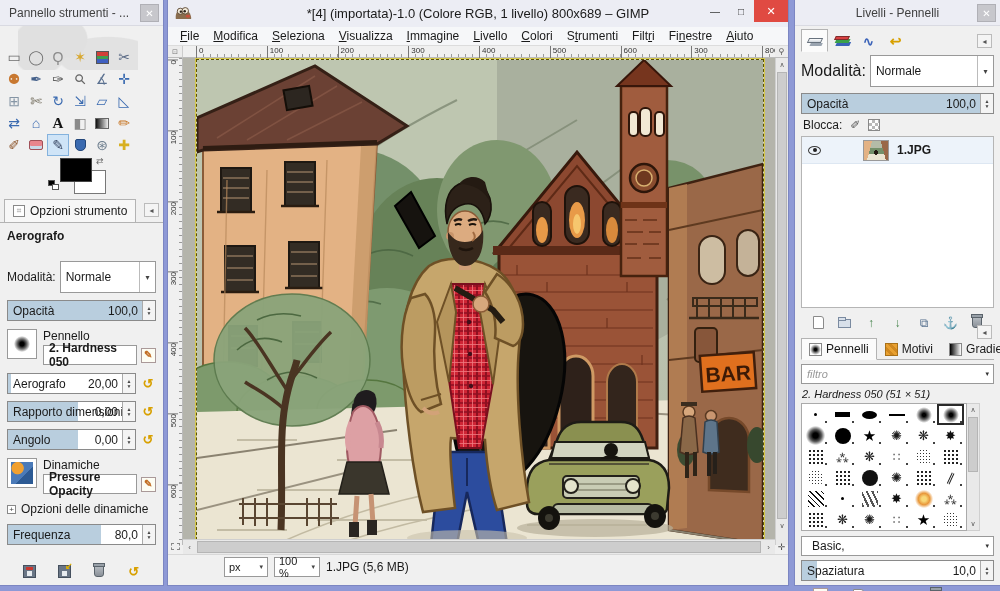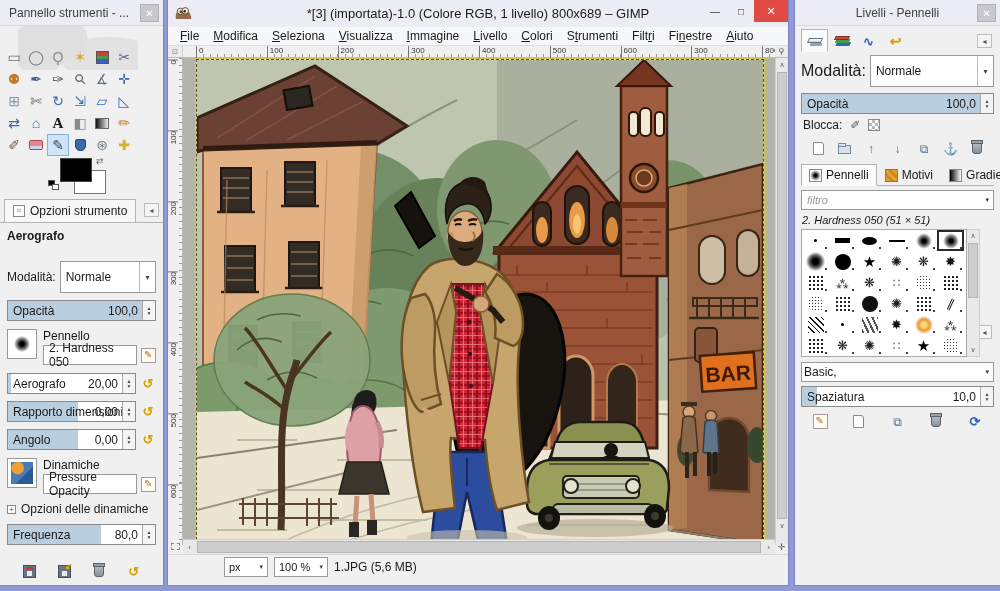--- a/index.html
+++ b/index.html
@@ -48,21 +48,21 @@
   .sval{position:absolute;right:17px;top:3px;font-size:12px;}
   .sspin{position:absolute;right:0;top:0;bottom:0;width:13px;border-left:1px solid #aaa;display:flex;flex-direction:column;align-items:center;justify-content:center;background:#f4f4f4;}
   .sspin i{font-size:5px;line-height:5px;color:#444;font-style:normal;}
   .reset-ic{width:16px;font-size:13px;color:#d8a000;font-weight:bold;text-align:center;}
   .thumbrow{display:flex;gap:6px;margin:8px 0;}
   .thumb{width:30px;height:30px;background:#fff;border:1px solid #999;display:flex;align-items:center;justify-content:center;}
   .brush-dot{width:16px;height:16px;border-radius:50%;background:radial-gradient(circle,#000 0 18%,rgba(0,0,0,.55) 45%,transparent 72%);}
   .dyn-thumb{width:22px;height:22px;background:radial-gradient(circle at 30% 28%,#f0a030 0 26%,transparent 30%),linear-gradient(135deg,#4a7ab8 0 60%,#2c5a94 60%);}
   .trcol{flex:1;}
   .trcol .lab{margin-bottom:2px;}
-  .inprow{display:flex;align-items:center;gap:4px;}
+  .inprow{display:flex;align-items:center;gap:4px;font-weight:bold;}
   .tinput{flex:1;height:20px;background:#fff;border:1px solid #999;padding-left:5px;display:flex;align-items:center;font-size:12px;}
   .t-edit{width:15px;height:15px;background:#fdfdf4;border:1px solid #a99;position:relative;}
   .t-edit::after{content:"✎";position:absolute;left:2px;top:0px;font-size:10px;color:#c06a20;}
   .expander{display:flex;align-items:center;gap:5px;margin:8px 0;}
   .expander .box{width:9px;height:9px;border:1px solid #888;font-size:8px;line-height:7px;text-align:center;color:#444;background:#fff;}
   .chk{display:flex;align-items:center;gap:6px;margin:8px 0;}
   .chk .cb{width:13px;height:13px;background:#fff;border:1px solid #8a8a8a;}
   .btnbar{position:absolute;left:0;right:0;bottom:3px;height:22px;display:flex;align-items:center;justify-content:space-around;padding:0 12px;}
   .ic{display:inline-flex;align-items:center;justify-content:center;width:18px;height:16px;position:relative;}
   .t-floppy{width:13px;height:13px;background:#6a7686;border:1px solid #45505e;position:relative;}
@@ -170,21 +170,21 @@
   .m-sticks::before{content:"∥";font-size:12px;color:#222;transform:rotate(25deg);display:inline-block;}
   .m-tex{width:16px;height:16px;background:radial-gradient(#222 25%,transparent 30%);background-size:4px 4px;}
   .m-tex2{width:16px;height:16px;background:radial-gradient(#333 30%,transparent 34%);background-size:3px 3px;border-radius:50%;}
   .m-solidtex{width:16px;height:16px;border-radius:50%;background:radial-gradient(#555 20%,transparent 24%),#111;background-size:4px 4px;}
   .m-hatch{width:16px;height:16px;background:repeating-linear-gradient(45deg,#111 0 1px,transparent 1px 4px);}
   .m-smear{width:16px;height:16px;background:repeating-linear-gradient(65deg,#555 0 2px,transparent 2px 5px);filter:blur(.5px);}
   .m-glow{width:18px;height:18px;background:radial-gradient(circle,#f8d878 0 18%,#e8973a 45%,rgba(232,151,58,0) 72%);}
   .gscroll{width:13px;background:#e9e9e9;border:1px solid #cfcfcf;border-left:none;position:relative;}
   .gscroll .a{position:absolute;left:0;right:0;height:12px;display:flex;align-items:center;justify-content:center;font-size:7px;color:#555;}
   .gscroll .thumbv{position:absolute;left:1px;right:1px;top:13px;height:55px;background:#cdcdcd;border:1px solid #b5b5b5;}
-  .tagbox{height:20px;background:#fff;border:1px solid #999;margin:5px 0 4px 0;display:flex;align-items:center;position:relative;padding-left:2px;font-size:12px;}
+  .tagbox{height:20px;background:#fff;border:1px solid #999;margin:5px 0 4px 0;display:flex;align-items:center;position:relative;padding-left:10px;font-size:12px;}
   .tagbox .arr{position:absolute;right:4px;font-size:7px;color:#333;}
   .rp .srow{margin:4px 0;}
   .rbtns{display:flex;align-items:center;justify-content:space-between;height:20px;padding:0 10px;}
   u{text-underline-offset:1px;}
 </style>
 </head>
 <body>
 
 <div class="screen">
 
@@ -438,21 +438,21 @@
   <div class="win" style="left:168px;top:0;width:620px;height:585px;">
     <div class="mw-title">
       <svg width="18" height="13" viewBox="0 0 20 14" style="margin-left:6px;z-index:1;">
         <path d="M2,13 C1,6 5,2 9,2 C14,2 18,5 19,11 L19,13 Z" fill="#8a6d4e"></path>
         <circle cx="7" cy="4.5" r="3.4" fill="#f2ead8" stroke="#5a4632"></circle>
         <circle cx="12.5" cy="4" r="3.6" fill="#f2ead8" stroke="#5a4632"></circle>
         <circle cx="7.6" cy="5" r="1.3" fill="#2a2018"></circle>
         <circle cx="11.9" cy="4.6" r="1.4" fill="#2a2018"></circle>
         <ellipse cx="15.5" cy="10" rx="2.4" ry="1.6" fill="#c8503c"></ellipse>
       </svg>
-      <span class="ttl">*[3] (importata)-1.0 (Colore RGB, 1 livello) 800x689 – GIMP</span>
+      <span class="ttl">*[4] (importata)-1.0 (Colore RGB, 1 livello) 800x689 – GIMP</span>
       <span class="winctl">
         <span>—</span>
         <span>□</span>
         <span class="close">✕</span>
       </span>
     </div>
     <div class="menubar">
 
     <span class="menu-item"><u>F</u>ile</span>
         <span class="menu-item"><u>M</u>odifica</span>
@@ -746,21 +746,21 @@
     <div class="qmask">
         <i></i>
       </div>
     <div class="navbtn">✛</div>
 
     <div class="statusbar">
       <span class="scombo" style="width:44px;justify-content:space-between;">
         <span>px</span>
           <span class="arr">▾</span>
       </span>
-      <span class="scombo" style="width:54px;justify-content:space-between;">
+      <span class="scombo" style="width:46px;justify-content:space-between;">
         <span>100 %</span>
           <span class="arr">▾</span>
       </span>
       <span class="statustext">1.JPG (5,6 MB)</span>
     </div>
   </div>
 
   <div class="win rp" style="left:795px;top:0;width:205px;height:585px;">
     <div class="titlebar" style="margin:0 -6px;">
       <span class="ttl" style="width:100%;text-align:center;">Livelli - Pennelli</span>
@@ -798,20 +798,28 @@
             <i>▲</i>
             <i>▼</i>
           </span>
       </div>
     </div>
     <div class="lockrow">
       <span>Blocca:</span>
       <span class="lk-brush">✐</span>
       <span class="lk-alpha"></span>
     </div>
+    <div class="layerlist">
+
+    <div class="layerrow">
+          <span class="eye"></span>
+          <span class="lthumb"></span>
+          <span class="lname">1.JPG</span>
+        </div>
+      </div>
     <div class="lbtns">
 
     <span class="ic">
           <i style="font-style:normal;" class="t-page"></i>
         </span>
         <span class="ic">
           <i style="font-style:normal;" class="t-folder"></i>
         </span>
         <span class="ic">
           <i style="font-style:normal;" class="t-up"></i>

